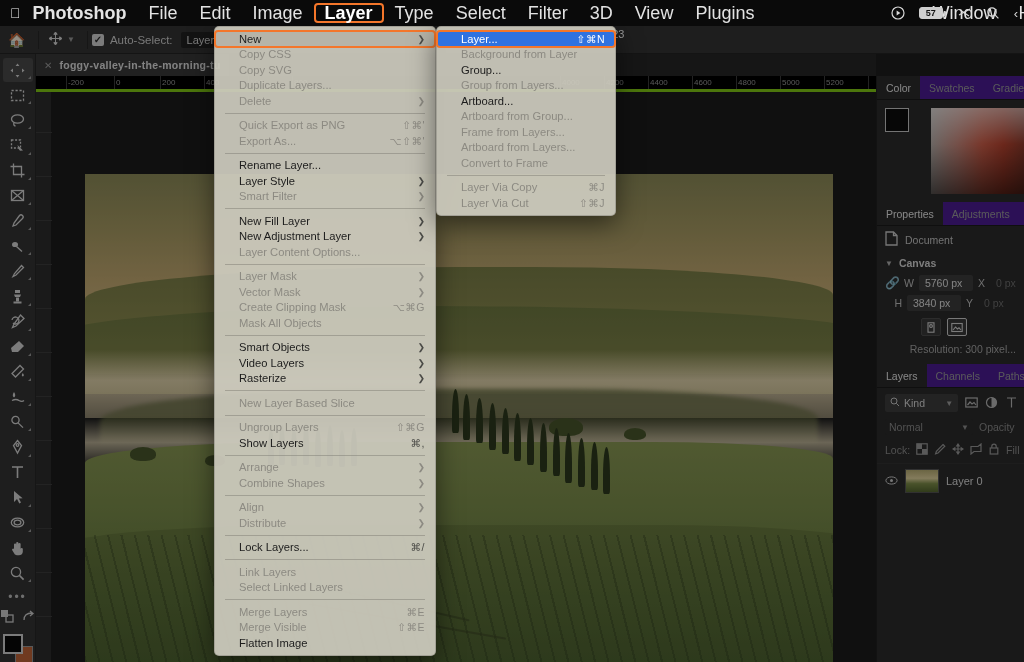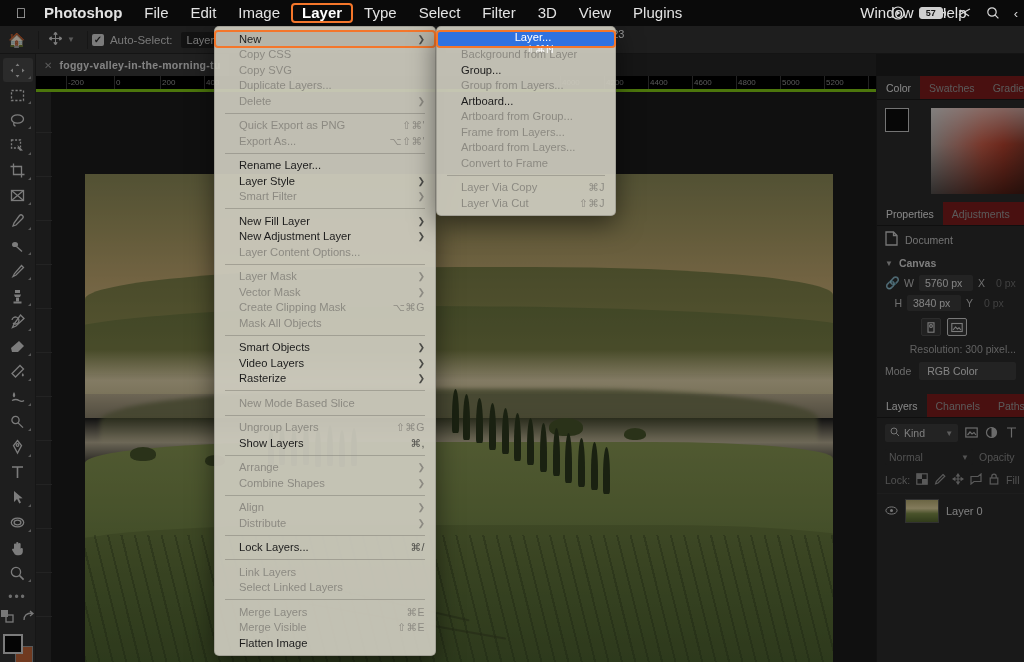--- a/index.html
+++ b/index.html
@@ -12,21 +12,21 @@
   #app { position: relative; width: 1024px; height: 662px; background: #1e1e1e; }
 
   
   .macbar {
     position: absolute; left: 0; top: 0; width: 1024px; height: 26px;
     background: #0a0a0a; display: flex; align-items: center;
     padding-left: 10px; gap: 0px; z-index: 60;
   }
   .apple-logo { width: 22px; text-align: center; color: #e8e8e8; font-size: 14px; line-height: 1; }
   .macitem {
-    font-size: 15px; color: #e3e3e3; padding: 3px 11px; line-height: 14px;
+    font-size: 18px; color: #e3e3e3; padding: 3px 11px; line-height: 14px;
     white-space: nowrap;
   }
   .macitem.appname { font-weight: bold; padding-left: 12px; }
   .macitem.hl {
     border: 2px solid #f4762a; border-radius: 4px; padding: 1px 9px;
     font-weight: bold; color: #fff;
   }
   .tray { position: absolute; right: 6px; top: 0; height: 26px; display: flex; align-items: center; gap: 14px; }
   .tray .ic { color: #d8d8d8; font-size: 13px; line-height: 1; display: flex; align-items: center; }
   .battery {
@@ -188,21 +188,21 @@
     border-radius: 2px; transform-origin: left center;
   }
 
   
   .rightcol {
     position: absolute; left: 876px; top: 76px; width: 148px; height: 586px;
     background: #2b2b2b; z-index: 11; border-left: 1px solid #1f1f1f;
   }
   .panel { background: #2b2b2b; }
   .ptabs {
-    display: flex; align-items: stretch; height: 24px; background: #7f1d1d;
+    display: flex; align-items: stretch; height: 24px; background: #4c1d95;
     border-bottom: 1px solid #1a1a1a;
   }
   .ptab {
     display: flex; align-items: center; padding: 0 9px; font-size: 10.5px;
     color: #9c9c9c; white-space: nowrap;
   }
   .ptab.on { background: #2b2b2b; color: #e8e8e8; }
 
   
   .colorbody { height: 102px; display: flex; padding: 8px 0 0 8px; gap: 8px; }
@@ -300,21 +300,21 @@
   .mi .arr { margin-left: 10px; font-size: 9px; color: #4a4a46; }
   .mi.disabled .arr { color: #8c8a82; }
   .msep { height: 1px; background: rgba(120,118,108,.45); margin: 4px 10px; }
 
   .mi.sel-orange {
     background: rgba(180,178,166,.85);
     outline: 2px solid #f4762a; outline-offset: -1px; border-radius: 3px;
   }
   .mi.sel-blue {
     background: #2f72e0; color: #fff; border-radius: 3px;
-    outline: 2px solid #f4762a; outline-offset: -1px; flex-direction: column;
+    outline: 2px solid #f4762a; outline-offset: -1px;
   }
   .mi.sel-blue .sc { color: #fff; }
 </style>
 </head>
 <body>
 
 <div id="app">
 
   <div class="macbar">
     <div class="apple-logo"></div>
@@ -678,24 +678,20 @@
             </svg>
         </div>
         <div class="obtn sel">
           <svg viewBox="0 0 12 11">
               <rect x="0.8" y="1.5" width="10.4" height="8"></rect>
               <path d="M2 8 L4.5 5 L6.5 7 L8 5.8 L10 8"></path>
             </svg>
         </div>
       </div>
       <div class="resline">Resolution: 300 pixel...</div>
-      <div class="moderow">
-        <span class="ml">Mode</span>
-        <span class="modesel">RGB Color</span>
-      </div>
     </div>
 
     <div class="panel" style="margin-top:6px">
       <div class="ptabs">
         <div class="ptab on">Layers</div>
         <div class="ptab">Channels</div>
         <div class="ptab">Paths</div>
       </div>
       <div class="lfilter">
         <div class="kindsel">
@@ -855,21 +851,21 @@
       <div class="mi">
         <span class="lbl">Video Layers</span>
         <span class="arr">❯</span>
       </div>
       <div class="mi">
         <span class="lbl">Rasterize</span>
         <span class="arr">❯</span>
       </div>
       <div class="msep"></div>
       <div class="mi disabled">
-        <span class="lbl">New Mode Based Slice</span>
+        <span class="lbl">New Layer Based Slice</span>
       </div>
       <div class="msep"></div>
       <div class="mi disabled">
         <span class="lbl">Ungroup Layers</span>
         <span class="sc">⇧⌘G</span>
       </div>
       <div class="mi">
         <span class="lbl">Show Layers</span>
         <span class="sc">⌘,</span>
       </div>

